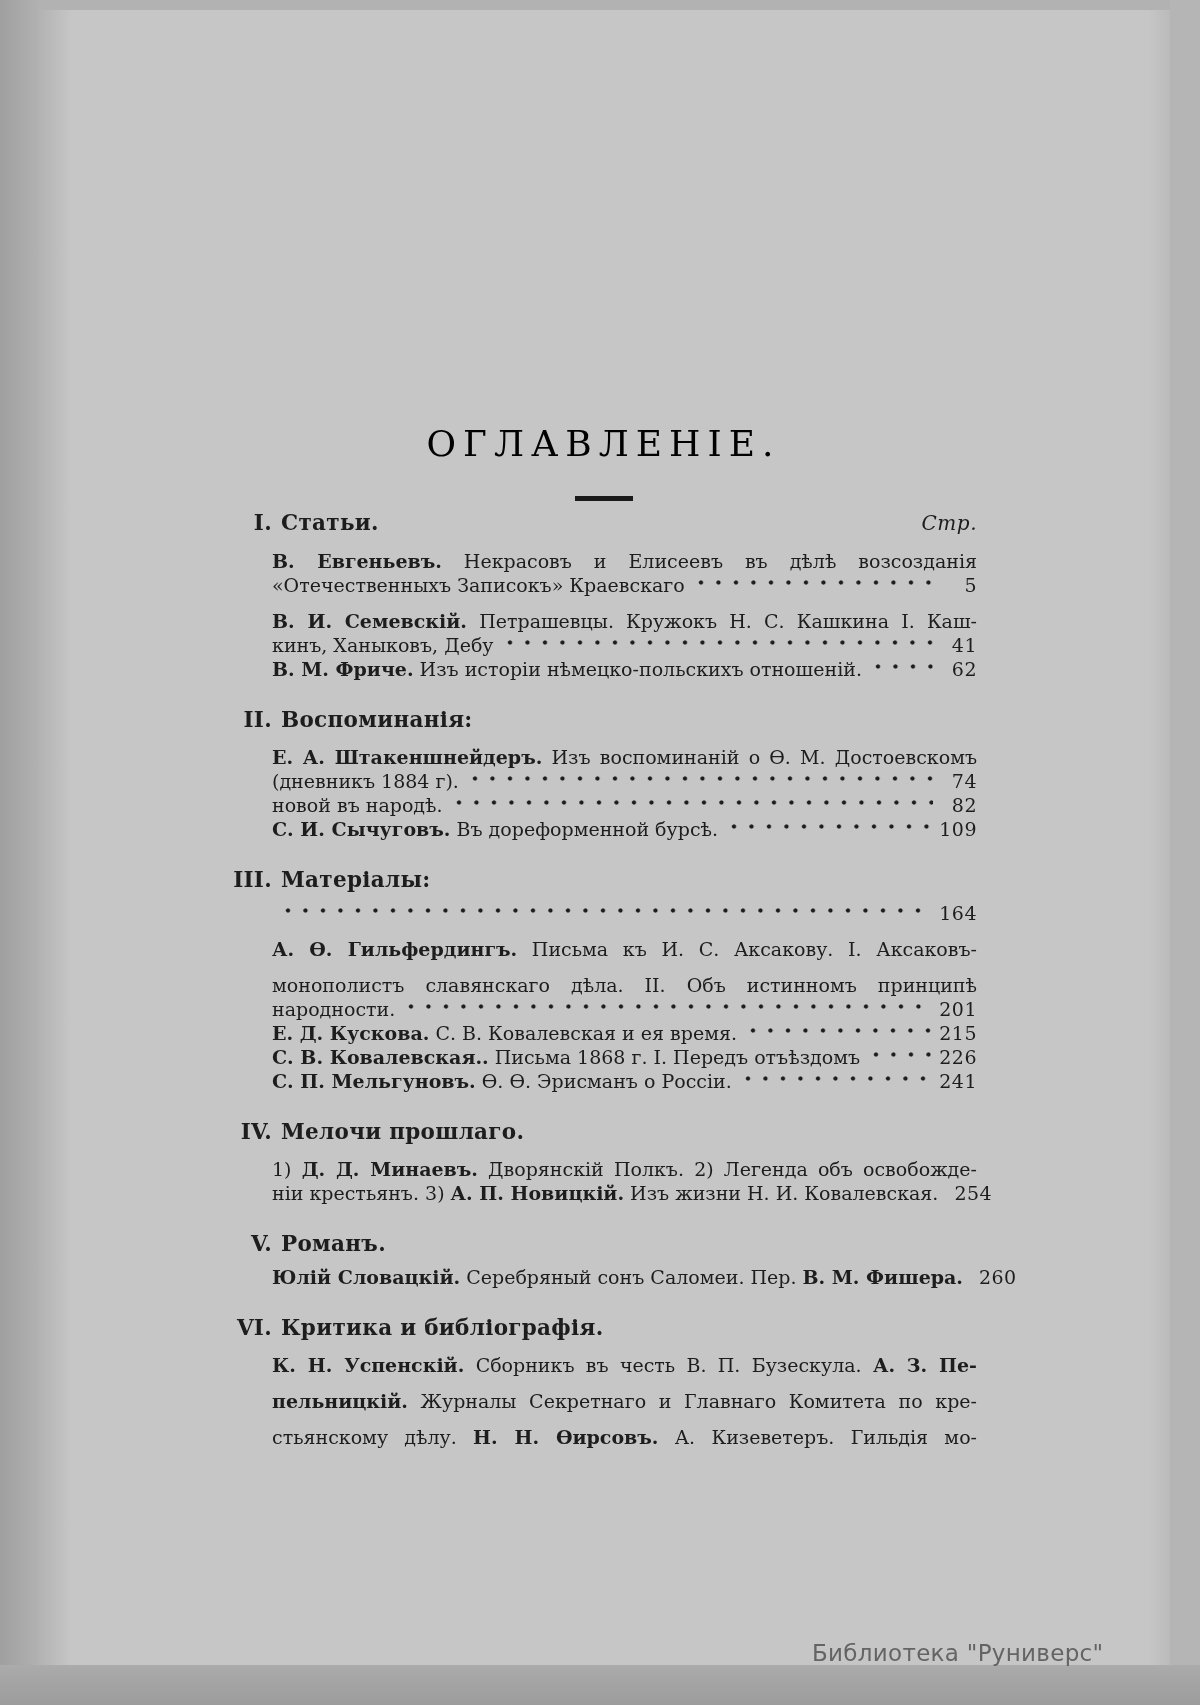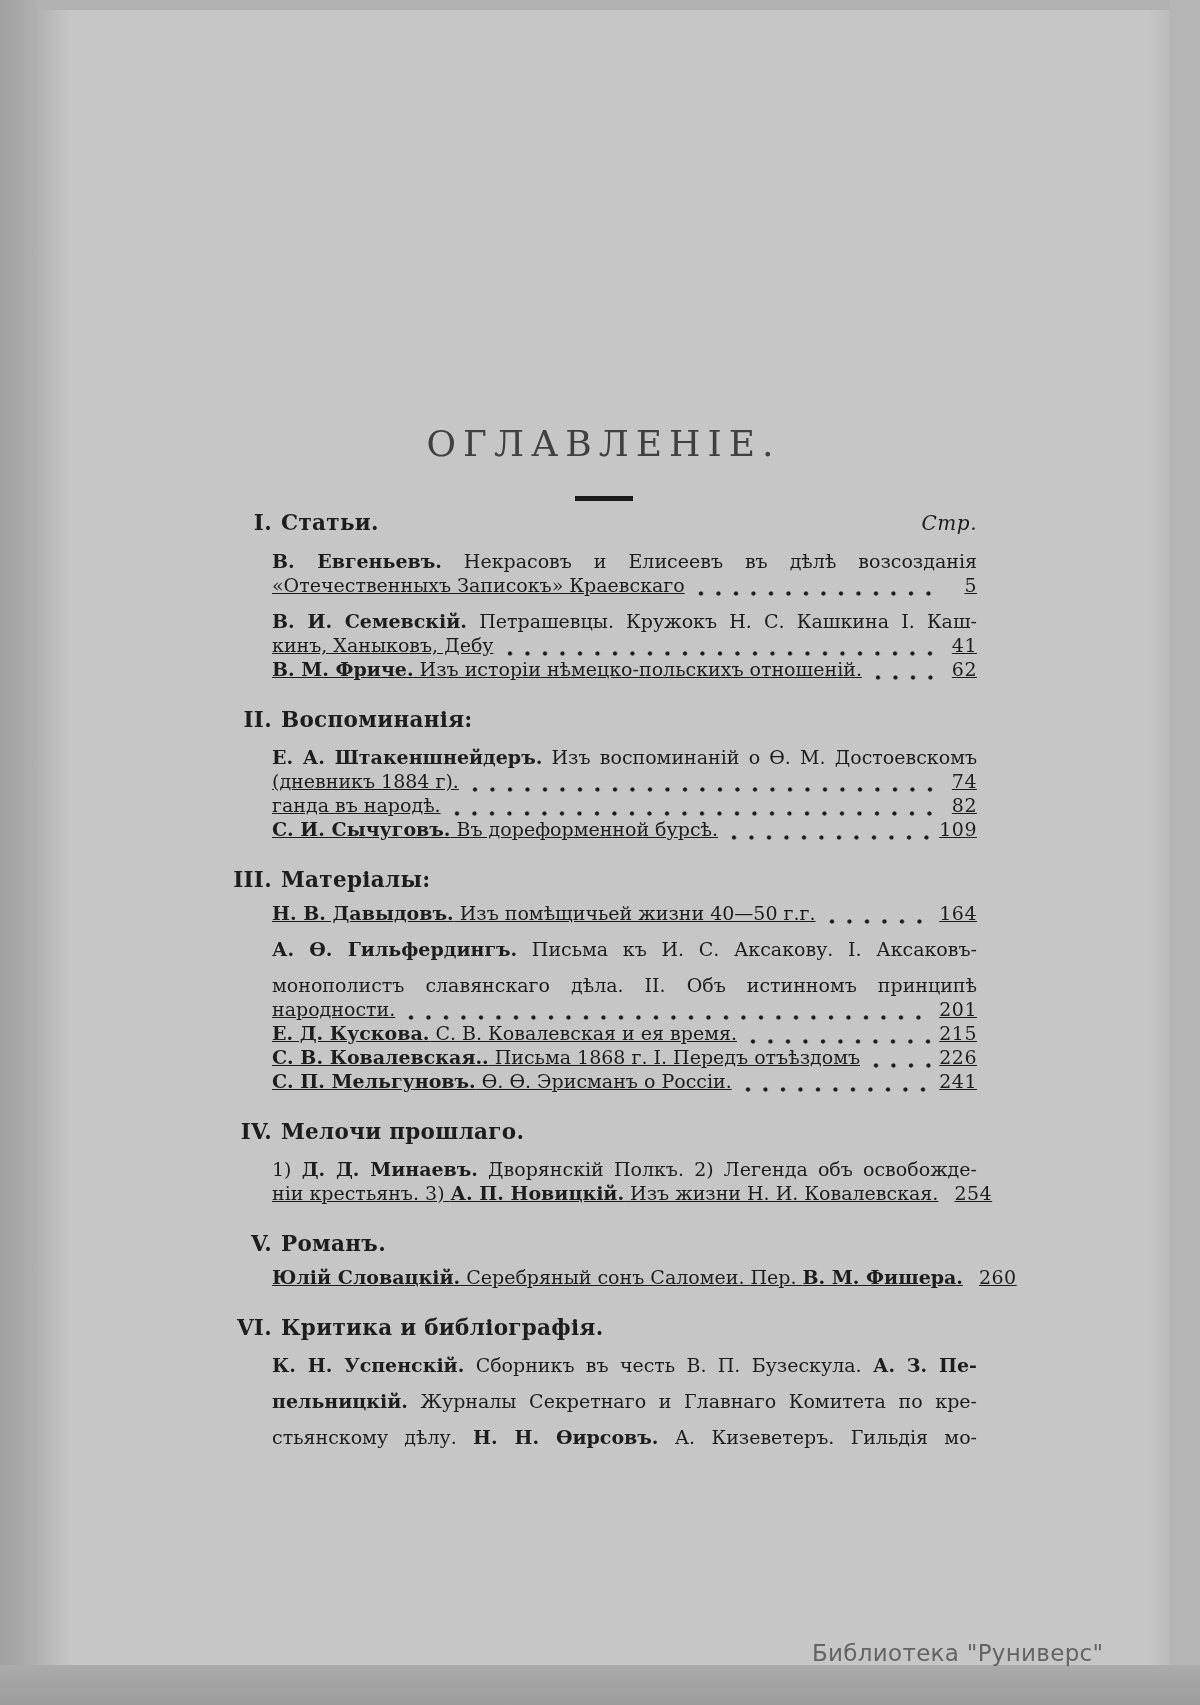--- a/index.html
+++ b/index.html
@@ -20,36 +20,36 @@
   #paper-shade-r{position:absolute;right:30px;top:10px;bottom:40px;width:22px;
     background:linear-gradient(270deg,rgba(0,0,0,0.06),rgba(0,0,0,0));}
 
   #content{position:absolute;left:230px;top:10px;width:747px;}
 
   #page-title{
     margin:412px 0 0 0;
     text-align:center;
     font-size:36px;font-weight:normal;
     letter-spacing:7px;line-height:44px;
-    color:#404040;
+    color:#000000;
   }
   #title-rule{width:58px;height:5px;background:#1a1a1a;margin:30px auto 0 auto;}
 
   #toc{margin-top:8px;}
   .section{margin-top:25px;}
   .section:first-child{margin-top:0;}
   .heading-row{display:flex;align-items:baseline;font-weight:bold;font-size:21.5px;line-height:27px;letter-spacing:0.3px;}
   .sec-num{width:42px;text-align:right;flex:0 0 auto;}
   .sec-label{margin-left:9px;}
   .col-header{margin-left:auto;font-style:italic;font-weight:normal;font-size:20px;letter-spacing:0.5px;}
 
   .entries{margin-top:8px;padding-left:42px;}
   .line{font-size:19px;line-height:24px;}
   .line.justified{text-align:justify;text-align-last:justify;margin-top:12px;}
-  .line.flexrow{display:flex;align-items:flex-end;text-decoration:underline;}
+  .line.flexrow{display:flex;align-items:flex-start;}
   .line.flexrow .txt{white-space:nowrap;flex:0 0 auto;}
   .dots{
     flex:1 1 auto;height:13px;margin:0 8px;
     background-image:radial-gradient(circle at 8px 9.5px,#1c1c1c 1.7px,rgba(0,0,0,0) 2.5px);
     background-size:17.5px 13px;background-repeat:repeat-x;
   }
   .dots.none{background:none;}
   .pg{flex:0 0 auto;min-width:36px;text-align:right;white-space:nowrap;letter-spacing:0.5px;}
   b{font-weight:bold;}
 
@@ -105,39 +105,38 @@
           <span class="sec-label">Воспоминанія:</span>
         </div>
         <div class="entries">
           <div class="line justified"><span class="txt"><b>Е. А. Штакеншнейдеръ.</b><span> Изъ воспоминаній о Ѳ. М. Достоевскомъ</span></span></div>
           <div class="line flexrow">
             <span class="txt"><span>(дневникъ 1884 г).</span></span>
             <span class="dots"></span>
             <span class="pg">74</span>
           </div>
           <div class="line flexrow">
-            <span class="txt"><span>ганда въ народѣ.</span></span>
+            <span class="txt"><span>новой въ народѣ.</span></span>
             <span class="dots"></span>
             <span class="pg">82</span>
           </div>
           <div class="line flexrow">
             <span class="txt"><b>С. И. Сычуговъ.</b><span> Въ дореформенной бурсѣ.</span></span>
             <span class="dots"></span>
             <span class="pg">109</span>
           </div>
         </div>
       </div>
       <div class="section">
         <div class="heading-row">
           <span class="sec-num">III.</span>
           <span class="sec-label">Матеріалы:</span>
         </div>
         <div class="entries">
           <div class="line flexrow">
-            <span class="txt"><b>Н. В. Давыдовъ.</b><span> Изъ помѣщичьей жизни 40—50 г.г.</span></span>
             <span class="dots"></span>
             <span class="pg">164</span>
           </div>
           <div class="line justified"><span class="txt"><b>А. Ѳ. Гильфердингъ.</b><span> Письма къ И. С. Аксакову. І. Аксаковъ-</span></span></div>
           <div class="line justified"><span class="txt"><span>монополистъ славянскаго дѣла. II. Объ истинномъ принципѣ</span></span></div>
           <div class="line flexrow">
             <span class="txt"><span>народности.</span></span>
             <span class="dots"></span>
             <span class="pg">201</span>
           </div>

